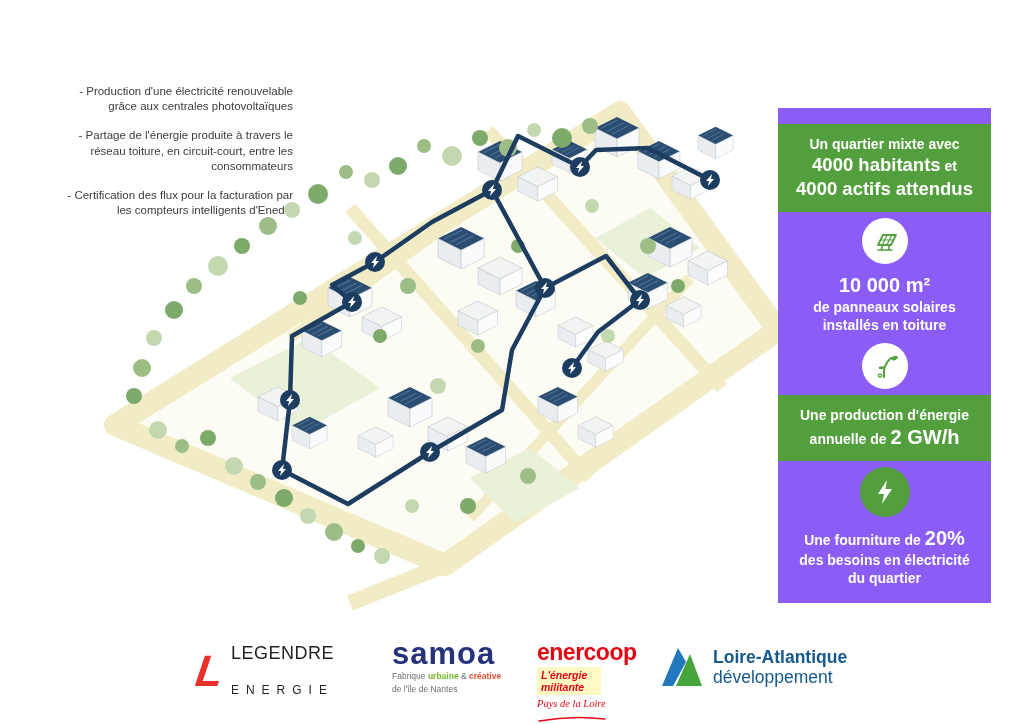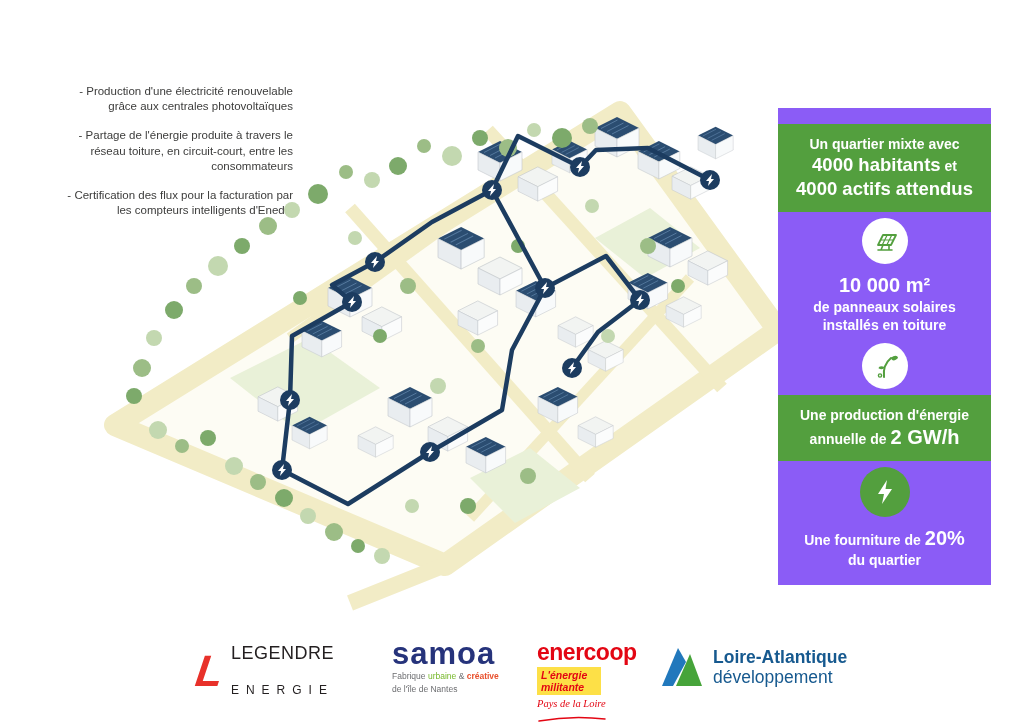--- a/index.html
+++ b/index.html
@@ -33,26 +33,26 @@
   .legendre{left:196px;top:644px;display:flex;align-items:center;}
   .l-mark{display:inline-block;color:#e8312a;font-weight:bold;font-style:italic;
           font-size:44px;line-height:44px;transform:skewX(-8deg);margin-right:8px;}
   .l-text{display:flex;flex-direction:column;}
   .l-name{font-size:18px;font-weight:normal;color:#231f20;letter-spacing:0.5px;line-height:1;}
   .l-sub{font-size:12px;color:#231f20;letter-spacing:7px;margin-top:21px;}
 
   .samoa{left:392px;top:638px;width:130px;}
   .s-name{font-size:31px;font-weight:bold;color:#26337b;letter-spacing:1px;line-height:1;}
   .s-sub{font-size:8.5px;color:#6d6e71;margin-top:2px;line-height:1.3;}
-  .s-sub .green{color:#76b82a;font-weight:normal;}
+  .s-sub .green{color:#76b82a;font-weight:bold;}
   .s-sub .orange{color:#e8502d;font-weight:bold;}
 
   .enercoop{left:537px;top:641px;width:100px;}
   .e-name{font-size:23px;font-weight:bold;color:#e30613;letter-spacing:-0.5px;line-height:1;}
-  .e-tag{display:inline-block;background:#fde047;color:#e30613;font-weight:bold;
+  .e-tag{display:inline-block;background:#fef9c3;color:#e30613;font-weight:bold;
          font-style:italic;font-size:10.5px;line-height:1.15;padding:2px 4px;width:56px;
          margin-top:3px;}
   .e-region{font-family:"Liberation Serif",serif;font-style:italic;font-size:10.5px;
             color:#e30613;margin-top:3px;}
 
   .lad{left:660px;top:646px;display:flex;align-items:center;}
   .lad-mark{margin-right:9px;}
   .lad-text div{font-size:17.5px;color:#16598f;line-height:1.15;}
   .lad-text .lad-1{font-weight:bold;}
 </style>
@@ -249,20 +249,21 @@
     </div>
 
     <div class="icon-circle green">
       <svg width="30" height="30" viewBox="0 0 30 30">
         <polygon points="17,3 8,17 14,17 12,27 22,12 15.5,12" fill="#ffffff"></polygon>
       </svg>
     </div>
 
     <div class="block light">
       <div><span class="s14">Une fourniture de </span><span class="s20">20%</span></div>
+      <div class="s14">des besoins en électricité</div>
       <div class="s14">du quartier</div>
     </div>
   </aside>
 
   <div class="logo legendre">
     <span class="l-mark">L</span>
     <span class="l-text">
       <span class="l-name">LEGENDRE</span>
       <span class="l-sub">ENERGIE</span>
     </span>

